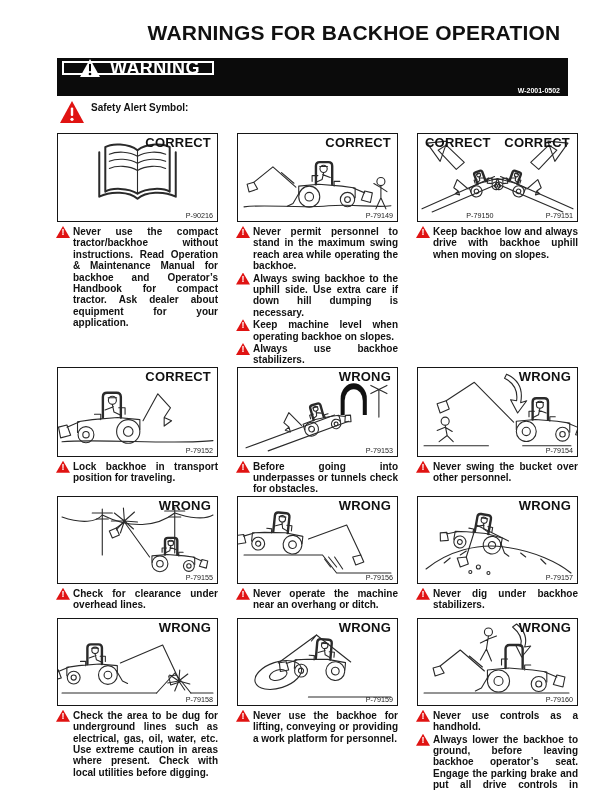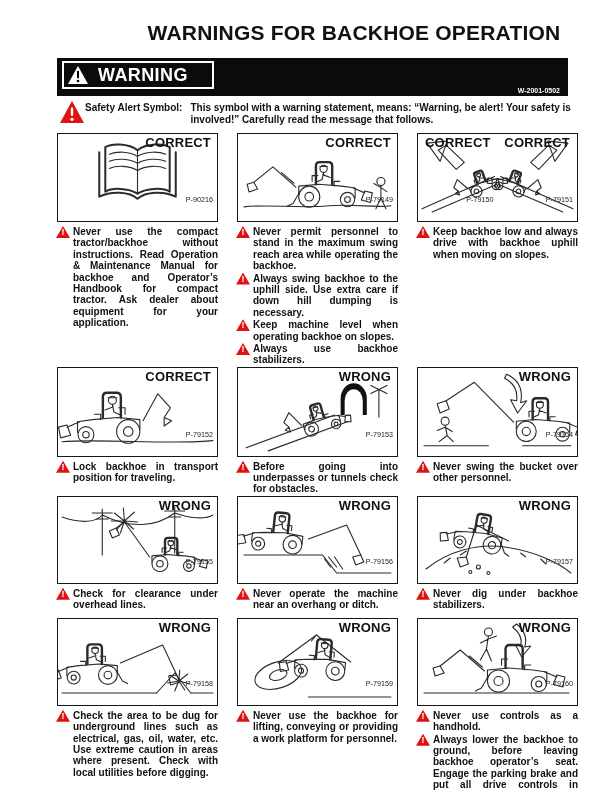--- a/index.html
+++ b/index.html
@@ -7,45 +7,45 @@
     width:612px; height:792px; background:#ffffff; position:relative;
     font-family:"Liberation Sans", sans-serif; color:#111; overflow:hidden;
   }
   .title {
     position:absolute; top:21px; left:0; width:100%; text-align:center;
     font-size:21px; font-weight:bold; letter-spacing:0.2px;padding-left:48px;
   }
   
   .banner { position:absolute; left:57px; top:58px; width:511px; height:38px; background:#0b0b0b; }
   .banner-left {
-    position:absolute; left:5px; top:3px; width:152px; height:28px; box-sizing:border-box;
-    border:2px solid #fff; display:flex; align-items:center; gap:9px; padding-left:3px;
+    position:absolute; left:5px; top:3px; width:152px; height:14px; box-sizing:border-box;
+    border:2px solid #fff; display:flex; align-items:center; gap:9px; padding-left:15px;
   }
   .banner-word { color:#fff; font-size:18px; font-weight:bold; letter-spacing:0.4px; }
   .banner-text {
     position:absolute; left:168px; right:8px; top:4px; color:#fff;
     font-size:9.3px; font-weight:bold; line-height:1.2; text-align:justify;
   }
   .banner-code { position:absolute; right:8px; bottom:2px; color:#fff; font-size:7px; font-weight:bold; }
   
   .safety { position:absolute; left:57px; top:100px; width:514px; display:flex; align-items:flex-start; }
   .safety-icon { flex:0 0 26px; margin-left:2px; }
-  .safety-label { font-size:10px; font-weight:bold; white-space:nowrap; padding-top:2px; }
+  .safety-label { font-size:10px; font-weight:bold; white-space:nowrap; margin-left:6px; padding-top:2px; }
   .safety-text { font-size:10px; font-weight:bold; line-height:1.2; margin-left:8px; padding-top:2px; flex:1; }
   
   .grid { position:absolute; left:57px; top:133px; width:522px; }
   .grow { display:flex; gap:19px; align-items:flex-start; }
   .grow.r1 { min-height:177px; } .grow.r2 { min-height:123px; } .grow.r3 { min-height:122px; }
   .panel { flex:0 0 161px; width:161px; }
   .imgbox { position:relative; border:1.5px solid #161616; box-sizing:border-box; background:#fff; overflow:hidden;padding-left:12px; }
   .r1 .imgbox { height:89px; } .r2 .imgbox { height:90px; } .r3 .imgbox { height:88px; } .r4 .imgbox { height:88px; }
   .labels { position:absolute; top:1px; left:0; right:0; display:flex; justify-content:flex-end; padding:0 6px; z-index:2; }
   .labels.dual { justify-content:space-between; padding:0 7px; }
   .plabel { font-size:13px; font-weight:bold; letter-spacing:0.2px; background:rgba(255,255,255,0.0); }
-  .codes { position:absolute; bottom:16px; left:0; right:0; display:flex; z-index:2; }
+  .codes { position:absolute; bottom:0; left:0; right:0; display:flex; z-index:2; }
   .pcode { flex:1; text-align:right; font-size:7.2px; padding:0 4px 1px 0; color:#222; }
   .art { position:absolute; inset:0; width:100%; height:100%; }
   .art * { stroke:#2a2a2a; stroke-width:1.1; fill:none; stroke-linecap:round; stroke-linejoin:round; vector-effect:non-scaling-stroke; }
   .caption { margin-top:4px; }
   .bullet {
     position:relative; padding-left:16px; margin-bottom:1px;
     font-size:10px; font-weight:bold; line-height:1.14; text-align:justify;
   }
   .tri { position:absolute; left:-1px; top:0; width:14px; height:12px; }
   .tri::before { content:""; position:absolute; inset:0; background:#e01312; clip-path:polygon(50% 0,100% 100%,0 100%); }
@@ -71,21 +71,20 @@
   <div class="banner-code">W-2001-0502</div>
 </div>
 
 <div class="safety">
   <svg class="safety-icon" width="26" height="24" viewBox="0 0 26 24">
     <path d="M13 1 L25 23 H1 Z" style="fill:#e01312;stroke:none"></path>
     <rect x="11.8" y="7.5" width="2.4" height="8.5" rx="1" style="fill:#fff;stroke:none"></rect>
     <circle cx="13" cy="19.3" r="1.6" style="fill:#fff;stroke:none"></circle>
   </svg>
   <span class="safety-label">Safety Alert Symbol:</span>
-  <span class="safety-text">This symbol with a warning statement, means: “Warning, be alert! Your safety is involved!” Carefully read the message that follows.</span>
 </div>
 
 <div class="grid" id="grid">
     <div class="grow r1">
       <div class="panel">
     <div class="imgbox">
       <div class="labels">
             <span class="plabel">CORRECT</span>
           </div>
       <svg class="art" viewBox="0 0 158 86" preserveAspectRatio="none">

